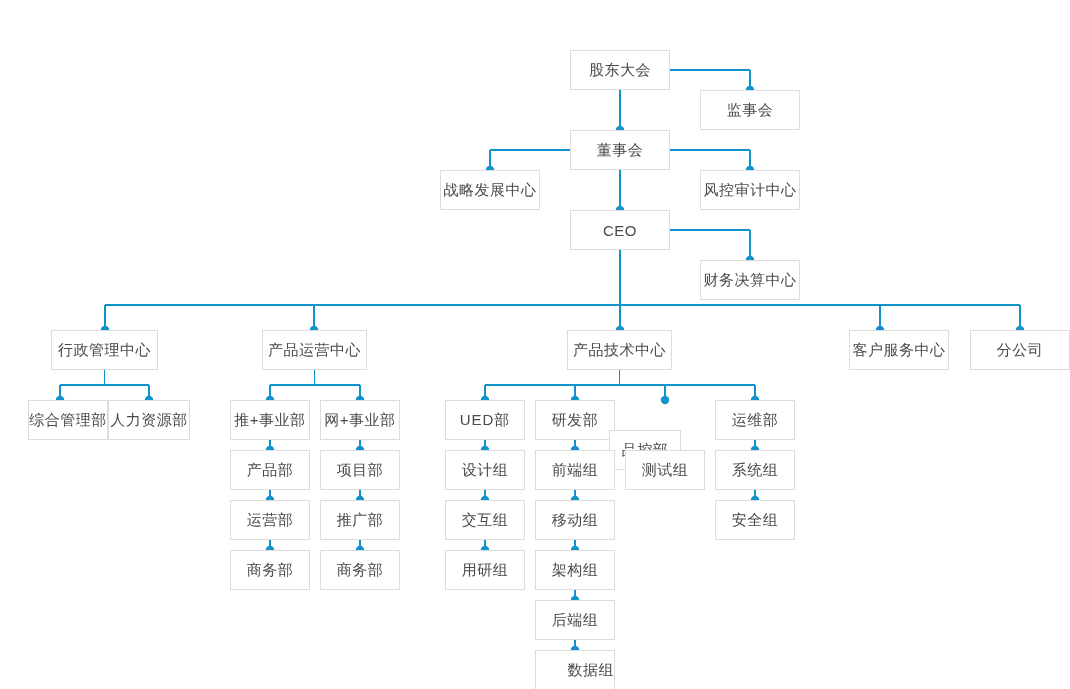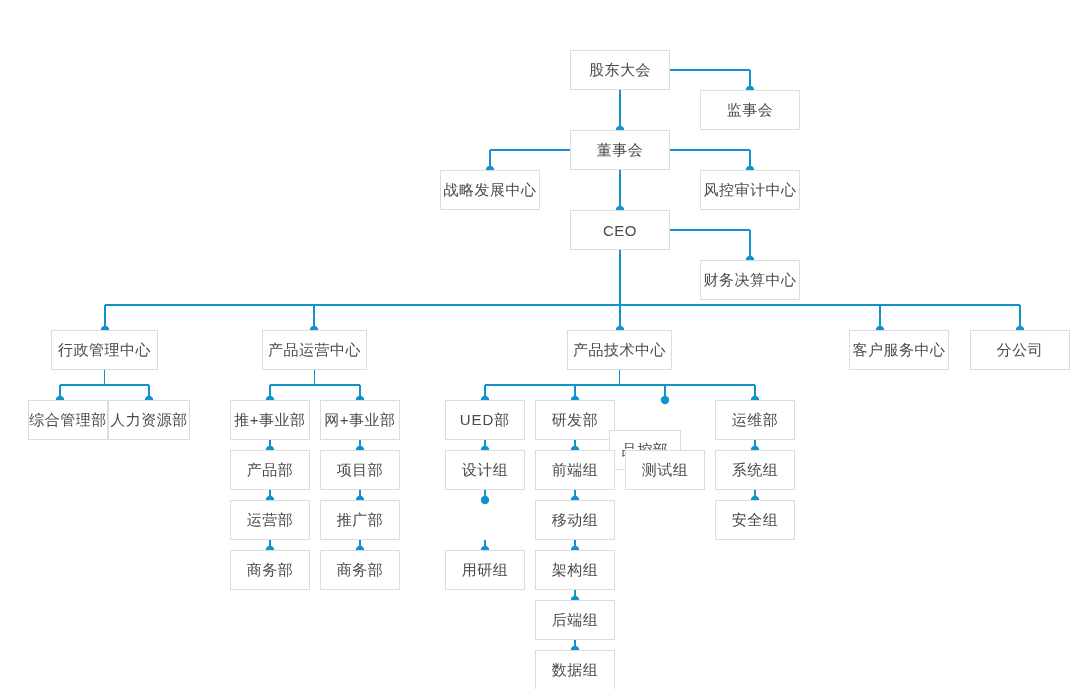--- a/index.html
+++ b/index.html
@@ -200,31 +200,34 @@
     </div>
     <div class="node" style="left: 535px; top: 450px; width: 80px; height: 40px;">
       <span>前端组</span>
     </div>
     <div class="node" style="left: 625px; top: 450px; width: 80px; height: 40px;">
       <span>测试组</span>
     </div>
     <div class="node" style="left: 715px; top: 450px; width: 80px; height: 40px;">
       <span>系统组</span>
     </div>
+    <div class="node" style="left: 445px; top: 500px; width: 80px; height: 40px;">
+      <span>交互组</span>
+    </div>
     <div class="node" style="left: 535px; top: 500px; width: 80px; height: 40px;">
       <span>移动组</span>
     </div>
     <div class="node" style="left: 715px; top: 500px; width: 80px; height: 40px;">
       <span>安全组</span>
     </div>
     <div class="node" style="left: 445px; top: 550px; width: 80px; height: 40px;">
       <span>用研组</span>
     </div>
     <div class="node" style="left: 535px; top: 550px; width: 80px; height: 40px;">
       <span>架构组</span>
     </div>
     <div class="node" style="left: 535px; top: 600px; width: 80px; height: 40px;">
       <span>后端组</span>
     </div>
-    <div class="node" style="left: 535px; top: 650px; width: 80px; height: 40px;">
+    <div class="node" style="left: 535px; top: 650px; width: 80px; height: 40px; justify-content: flex-end;">
       <span>数据组</span>
     </div>
   </div>
 
 </body></html>

